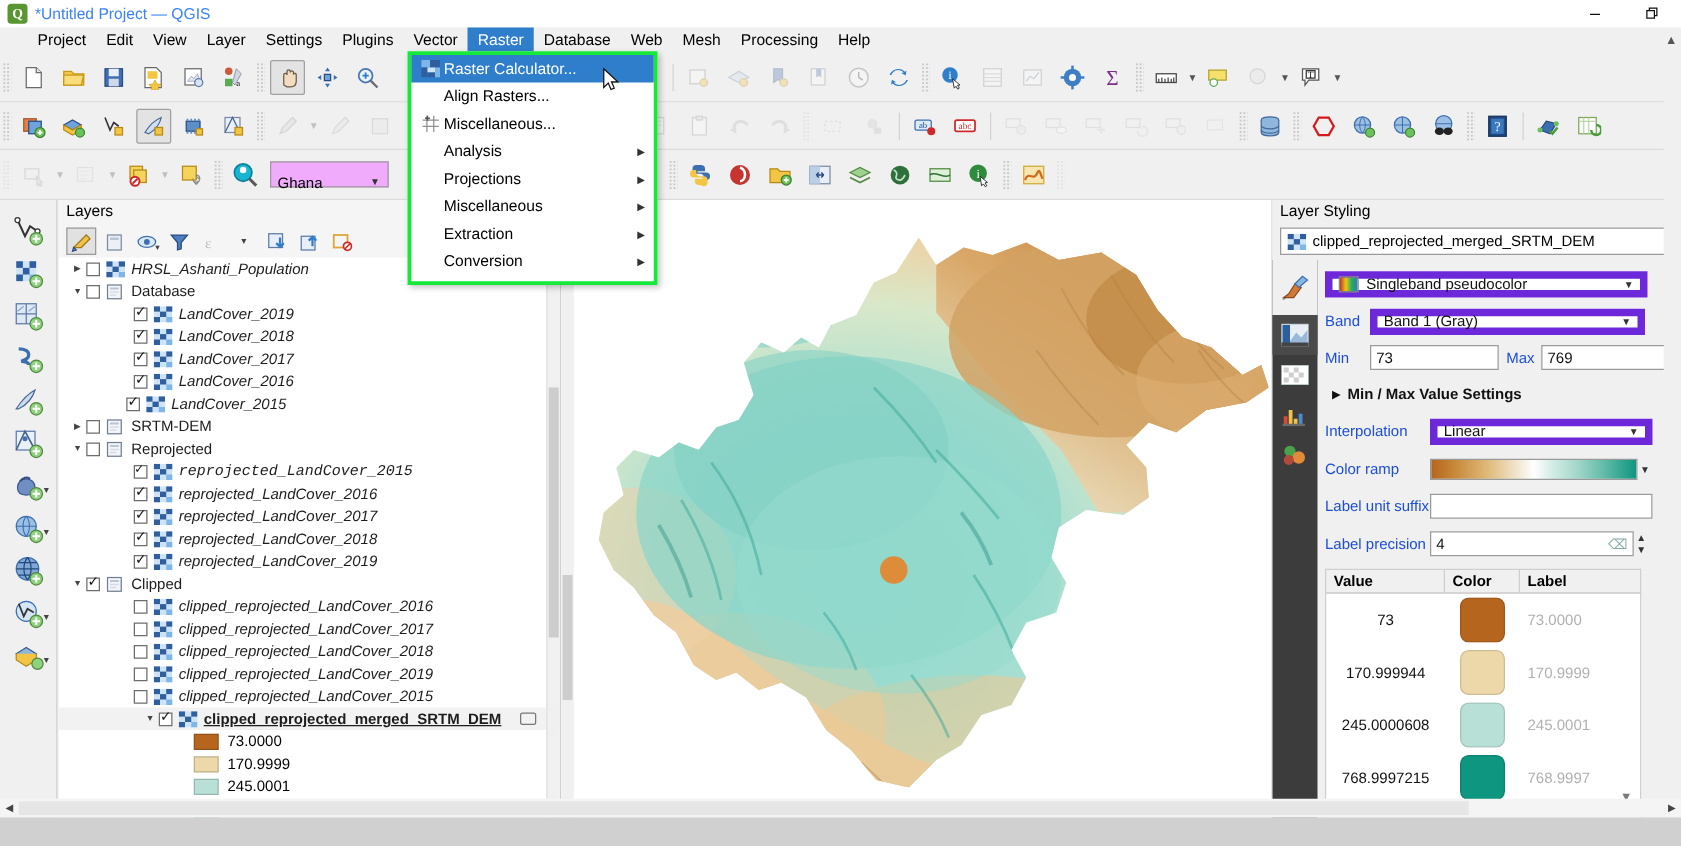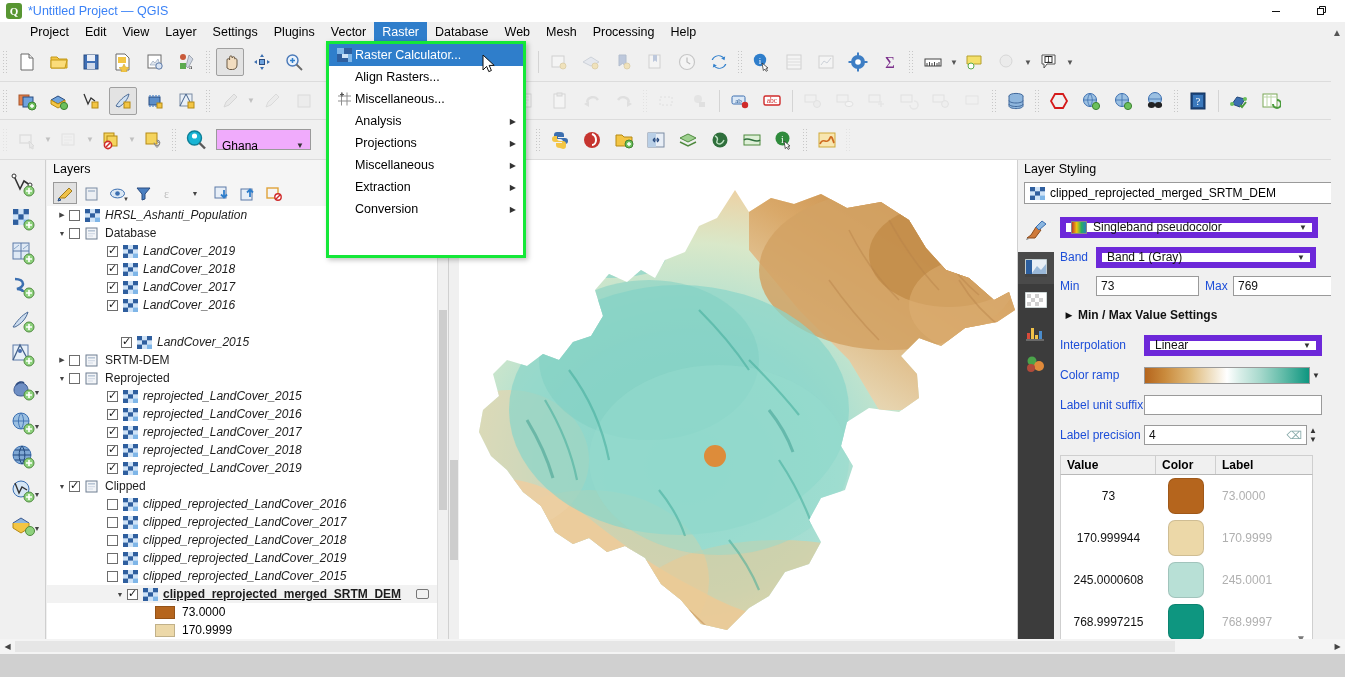--- a/index.html
+++ b/index.html
@@ -65,21 +65,21 @@
   
   .combo {
     height:21px; border:1px solid #9a9a9a; background:#f0abfc; display:flex;
     align-items:center; padding:12px 2px 0 5px; font-size:12px; color:#000;
   }
   .combo .cv { flex:1; }
   .combo .carrow { width:16px; text-align:center; font-size:8px; color:#333; }
 
   
   .dropdown {
-    position:absolute; left:326px; top:41px; width:200px; height:217px;
+    position:absolute; left:326px; top:41px; width:200px; height:187px;
     background:#ffffff; border:3px solid #14e838; z-index:40;
     box-shadow:2px 2px 5px rgba(0,0,0,.25);
   }
   .dd-item {
     height:22px; display:flex; align-items:center; padding-left:4px;
     font-size:12.5px; color:#000; position:relative;
   }
   .dd-item.sel { background:#2f7ecb; color:#ffffff; }
   .dd-ico { width:22px; height:18px; flex:0 0 auto; display:flex; align-items:center; justify-content:center; }
   .dd-label { flex:1; }
@@ -1037,21 +1037,21 @@
             <span class="licon"><svg width="15" height="13" viewBox="0 0 15 13">
                 <rect width="15" height="13" fill="#cfe3f7"></rect>
                 <rect x="0" y="0" width="5" height="4.3" fill="#2f5f9f"></rect>
                 <rect x="10" y="0" width="5" height="4.3" fill="#2f5f9f"></rect>
                 <rect x="5" y="4.3" width="5" height="4.3" fill="#2f5f9f"></rect>
                 <rect x="0" y="8.6" width="5" height="4.4" fill="#2f5f9f"></rect>
                 <rect x="10" y="8.6" width="5" height="4.4" fill="#7fb6e8"></rect>
               </svg></span>
             <span class="lname ital">LandCover_2016</span>
           </div>
-          <div class="row" style="padding-left: 60px; margin-top: 19px;">
+          <div class="row" style="padding-left: 40px;">
             <span class="expander"></span>
             <span class="chk on"></span>
             <span class="licon"><svg width="15" height="13" viewBox="0 0 15 13">
                 <rect width="15" height="13" fill="#cfe3f7"></rect>
                 <rect x="0" y="0" width="5" height="4.3" fill="#2f5f9f"></rect>
                 <rect x="10" y="0" width="5" height="4.3" fill="#2f5f9f"></rect>
                 <rect x="5" y="4.3" width="5" height="4.3" fill="#2f5f9f"></rect>
                 <rect x="0" y="8.6" width="5" height="4.4" fill="#2f5f9f"></rect>
                 <rect x="10" y="8.6" width="5" height="4.4" fill="#7fb6e8"></rect>
               </svg></span>
@@ -1070,21 +1070,21 @@
           <div class="row" style="padding-left: 8px;">
             <span class="expander">▼</span>
             <span class="chk"></span>
             <span class="licon"><svg width="14" height="13" viewBox="0 0 14 13">
                 <rect x="1" y="1" width="11" height="11" fill="#f3f5f8" stroke="#6f7e92"></rect>
                 <path d="M3 3h7v1.6H3z" fill="#b9c6d6"></path>
                 <path d="M3 6h7v1.2H3zM3 8.4h5v1.2H3z" fill="#d3dbe6"></path>
               </svg></span>
             <span class="lname grp">Reprojected</span>
           </div>
-          <div class="row" style="padding-left: 46px;">
+          <div class="row" style="padding-left: 46px; font-family: Liberation Mono, monospace;">
             <span class="expander"></span>
             <span class="chk on"></span>
             <span class="licon"><svg width="15" height="13" viewBox="0 0 15 13">
                 <rect width="15" height="13" fill="#cfe3f7"></rect>
                 <rect x="0" y="0" width="5" height="4.3" fill="#2f5f9f"></rect>
                 <rect x="10" y="0" width="5" height="4.3" fill="#2f5f9f"></rect>
                 <rect x="5" y="4.3" width="5" height="4.3" fill="#2f5f9f"></rect>
                 <rect x="0" y="8.6" width="5" height="4.4" fill="#2f5f9f"></rect>
                 <rect x="10" y="8.6" width="5" height="4.4" fill="#7fb6e8"></rect>
               </svg></span>

